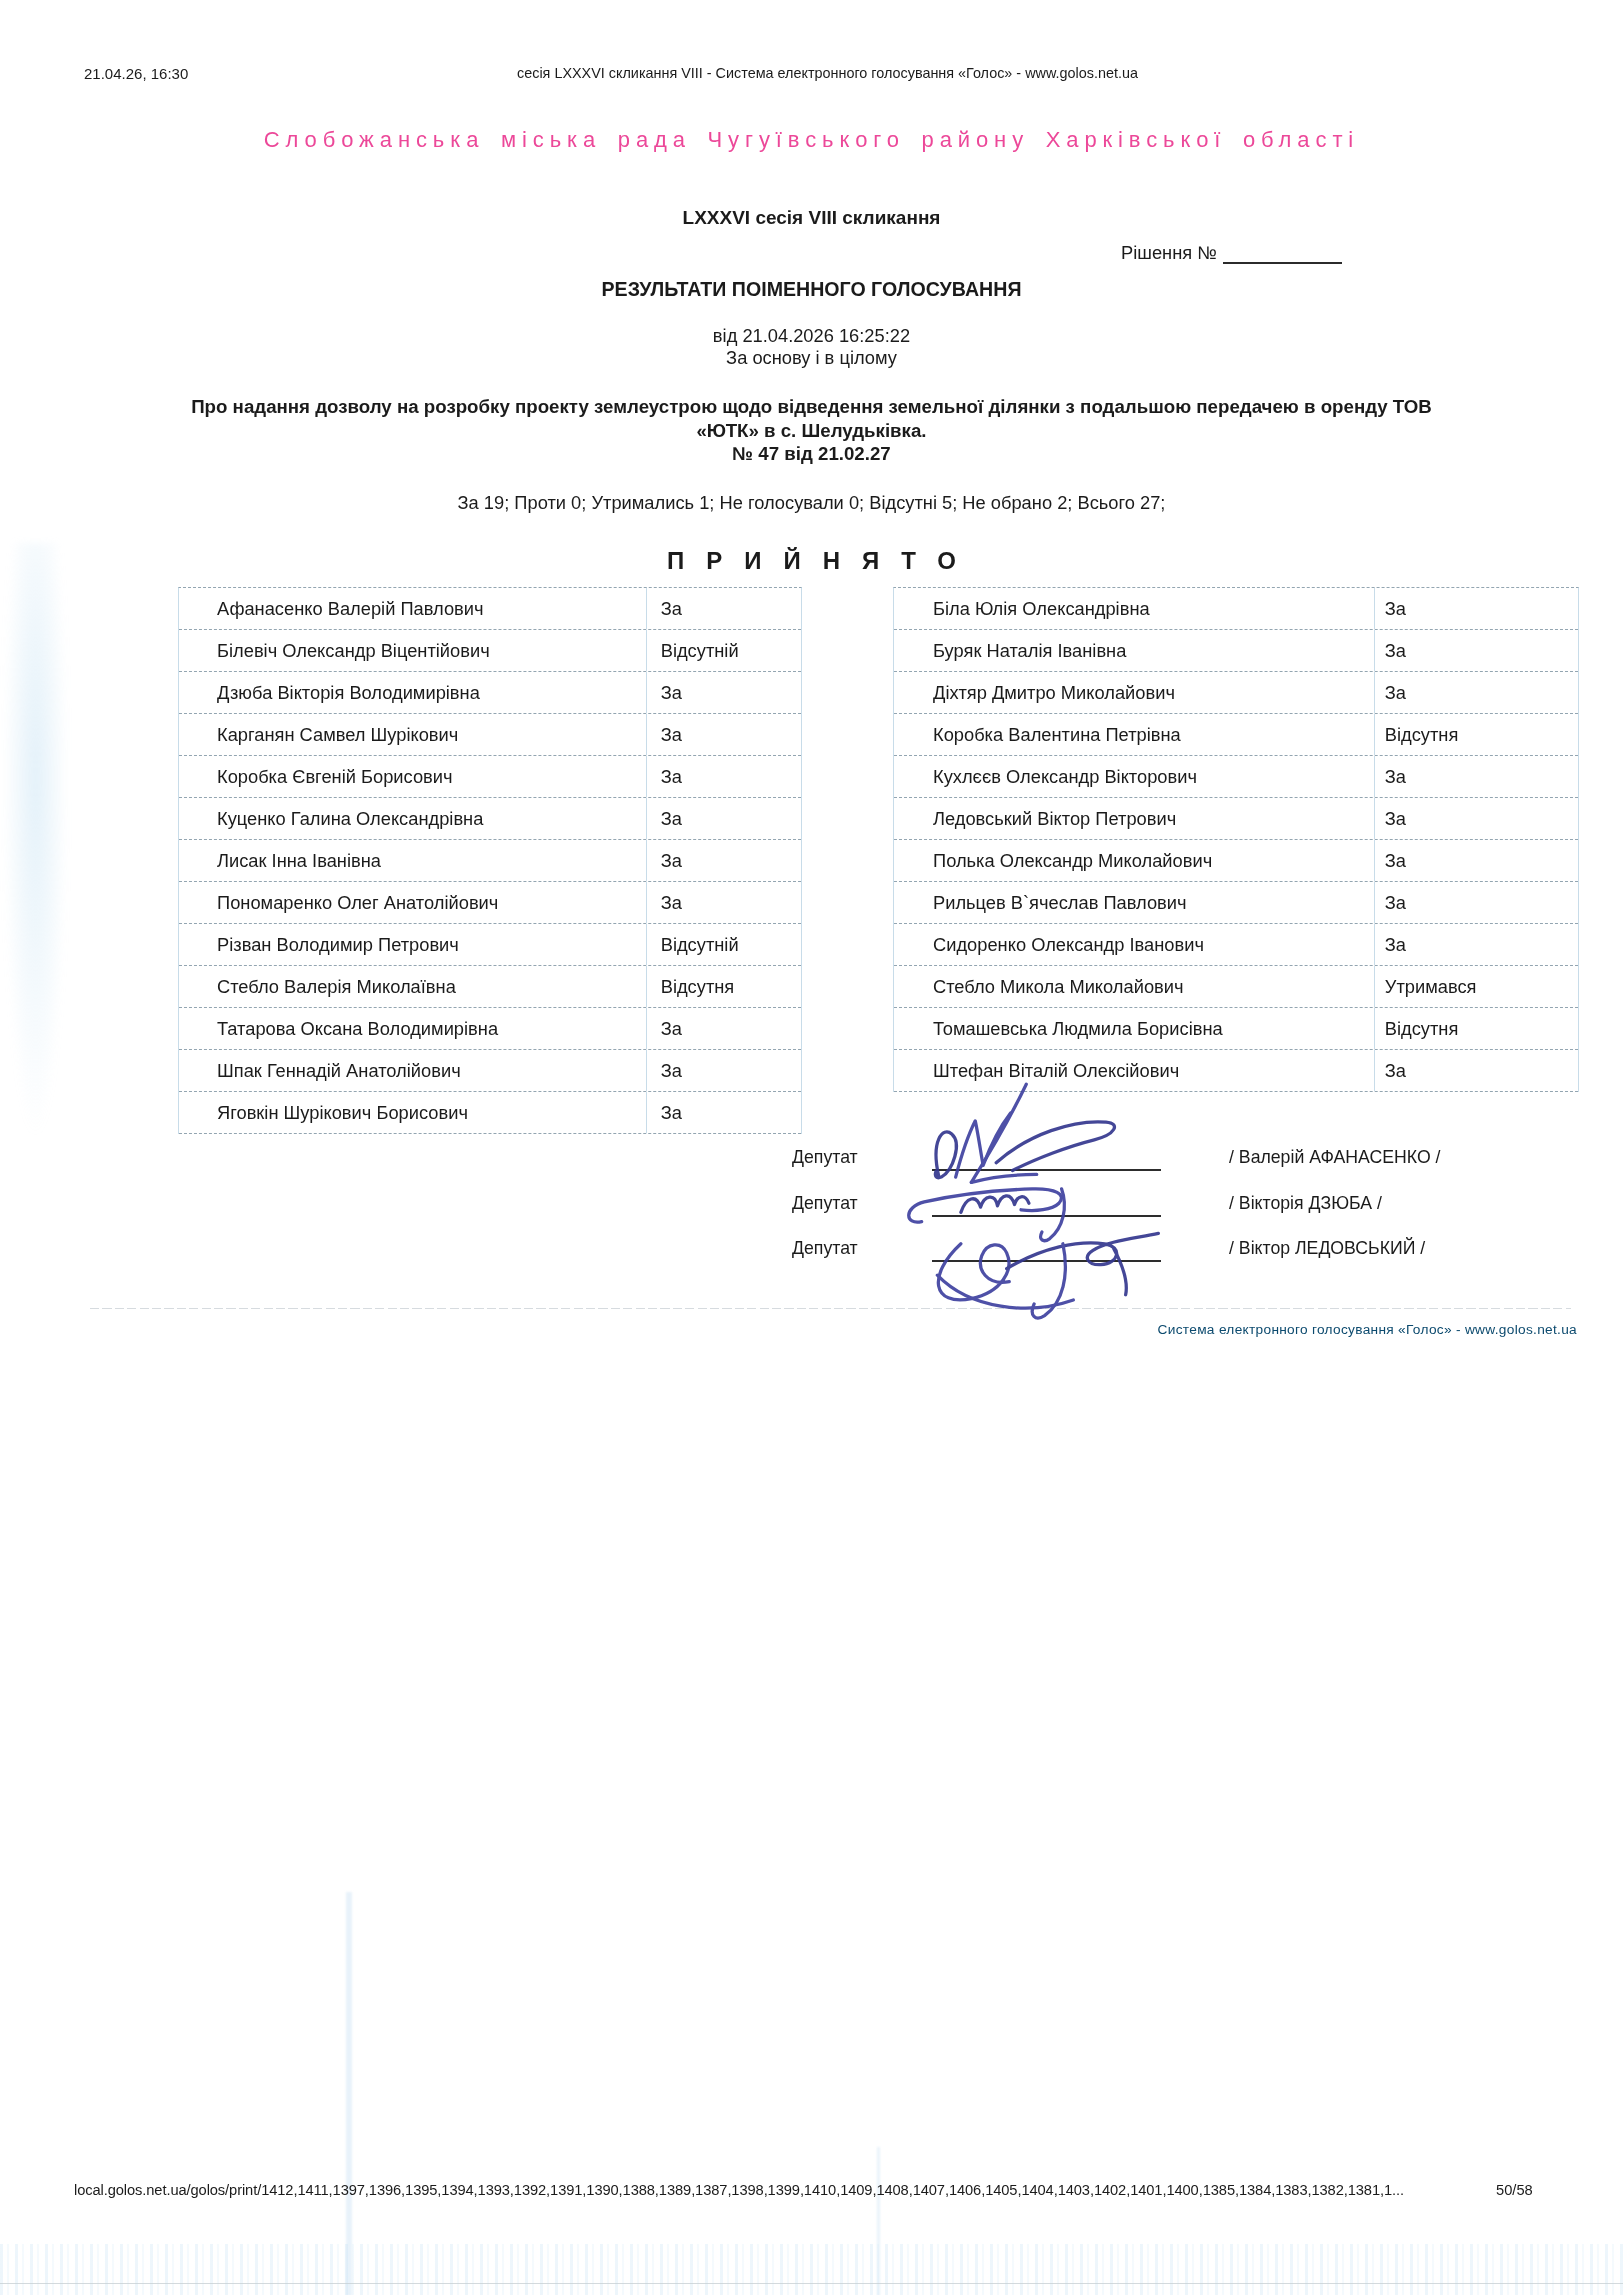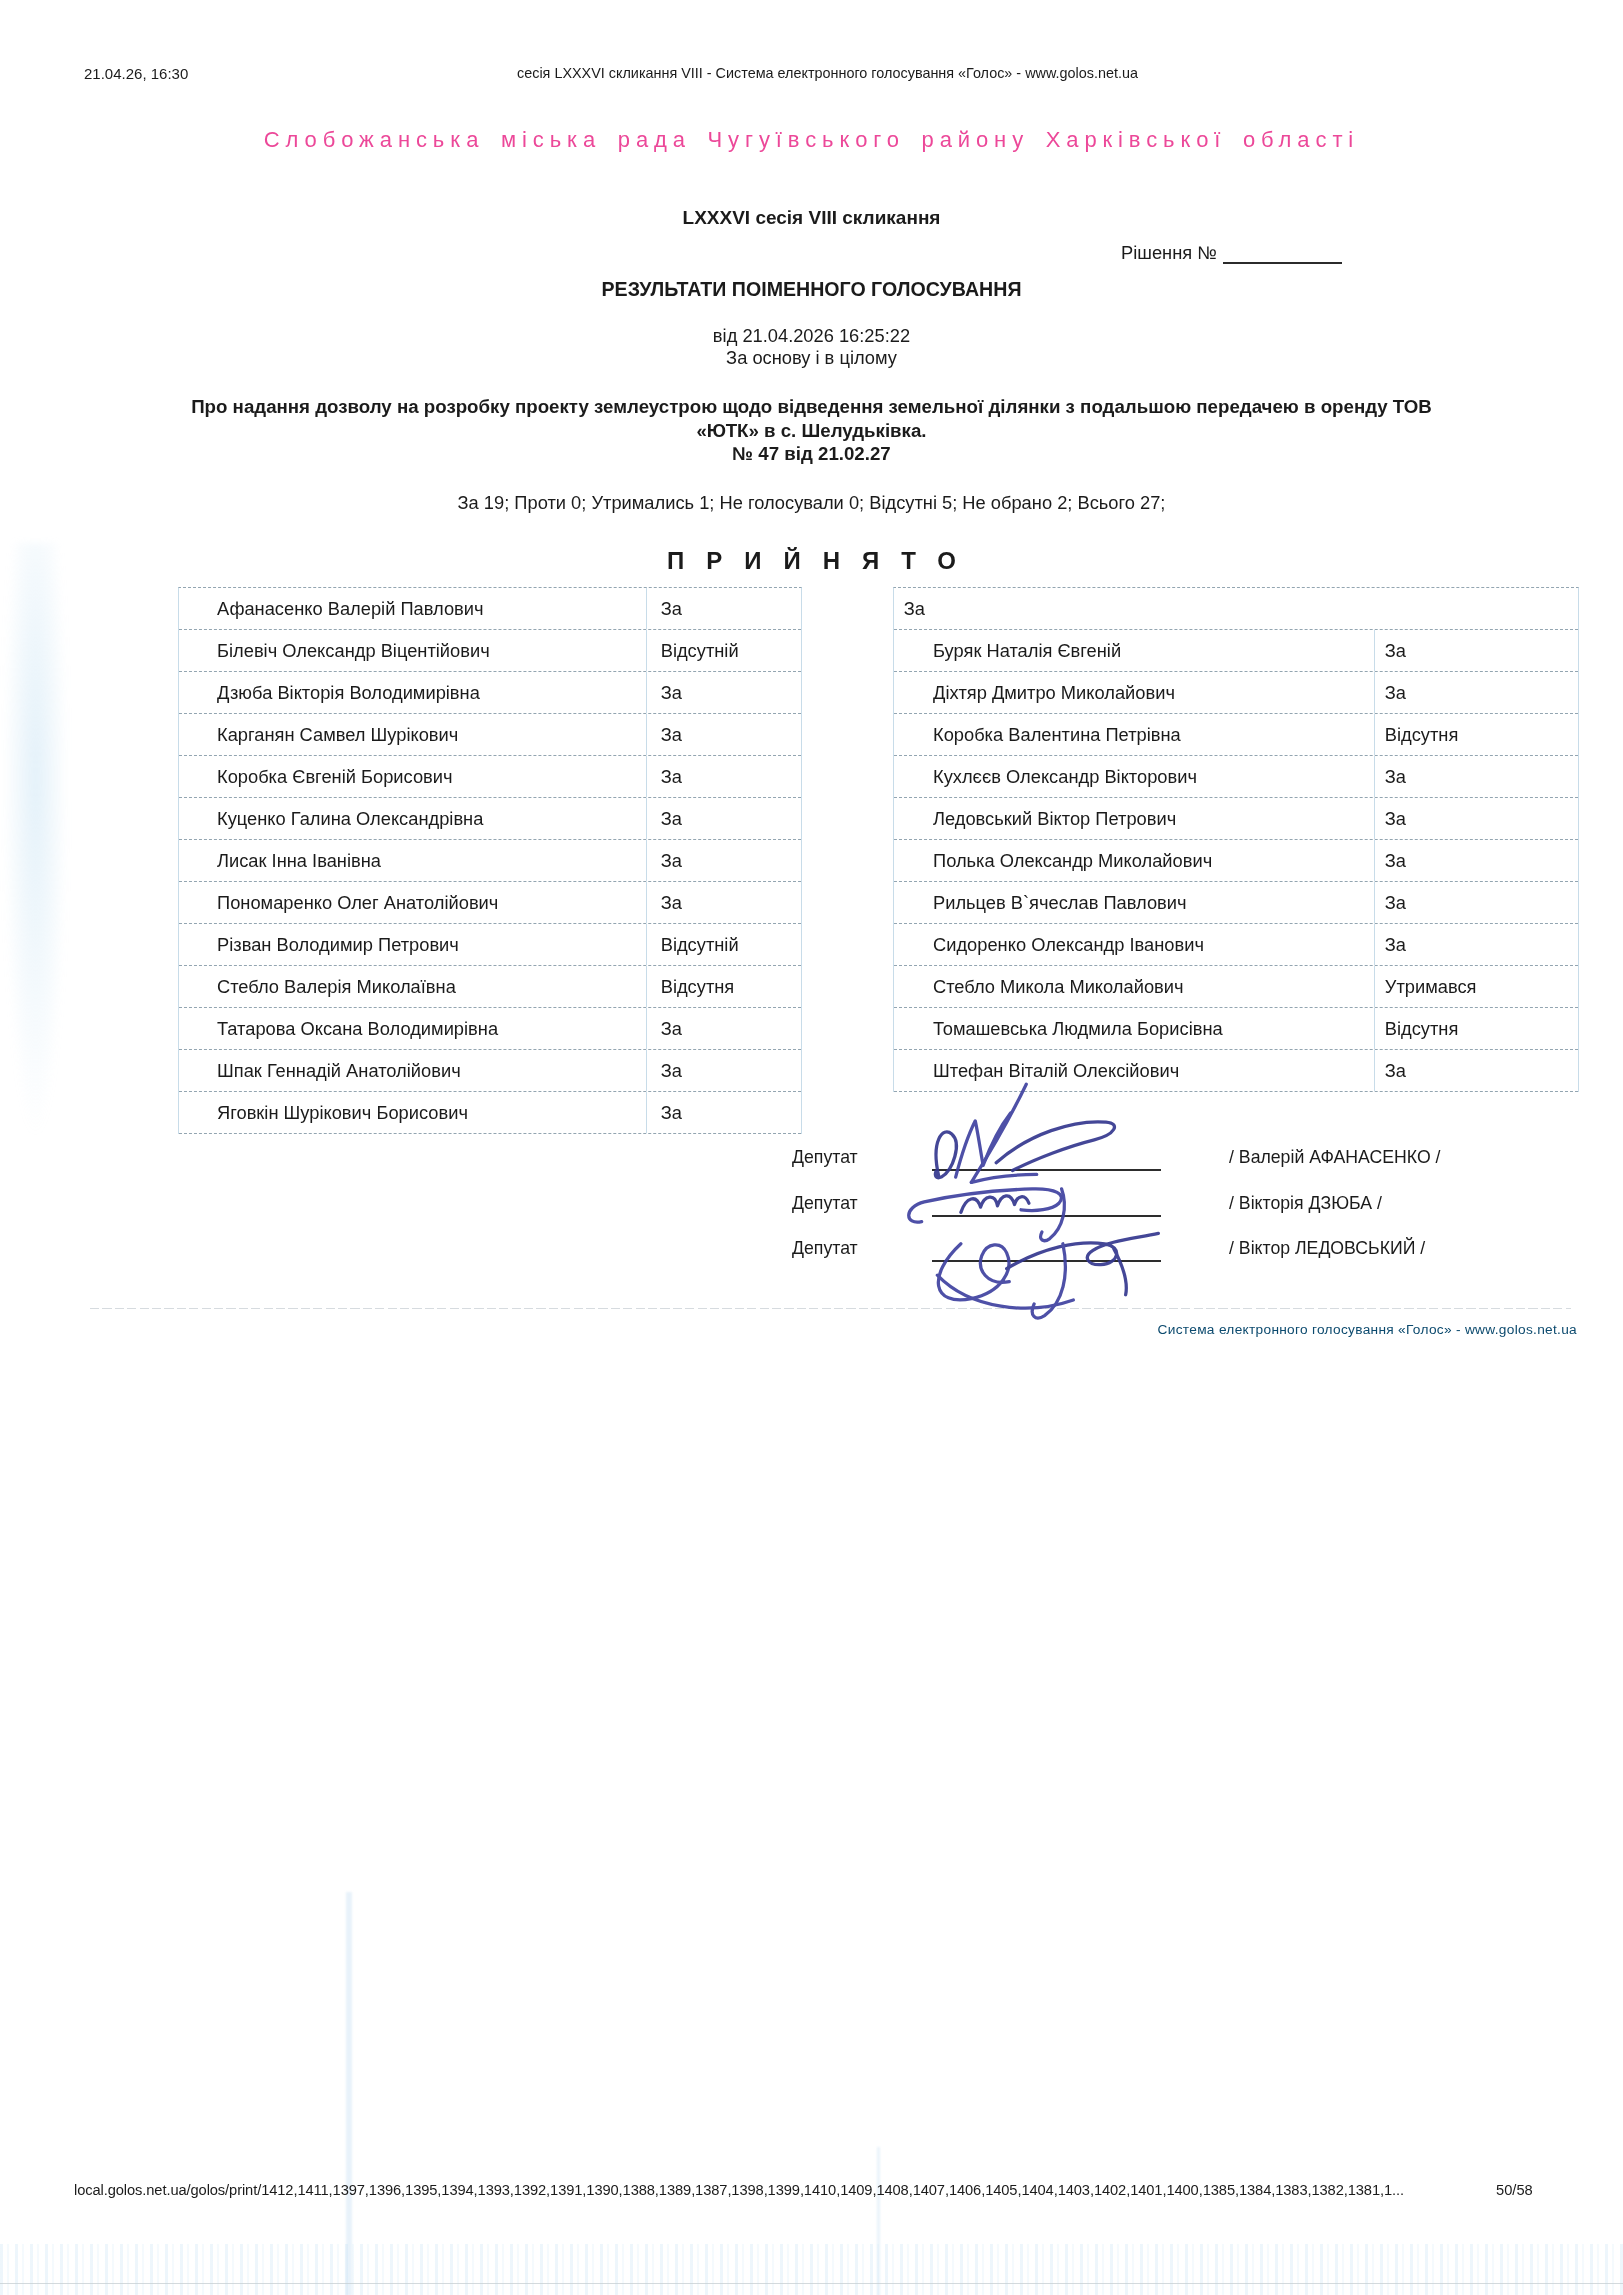--- a/index.html
+++ b/index.html
@@ -160,24 +160,25 @@
         <div class="cell name">Шпак Геннадій Анатолійович</div>
         <div class="cell vote">За</div>
       </div>
       <div class="vrow">
         <div class="cell name">Яговкін Шурікович Борисович</div>
         <div class="cell vote">За</div>
       </div>
     </div>
   <div class="abs vtable" id="table-right">
       <div class="vrow">
-        <div class="cell vote">За</div>
-      </div>
-      <div class="vrow">
-        <div class="cell name">Буряк Наталія Євгеній</div>
+        <div class="cell name">Біла Юлія Олександрівна</div>
+        <div class="cell vote">За</div>
+      </div>
+      <div class="vrow">
+        <div class="cell name">Буряк Наталія Іванівна</div>
         <div class="cell vote">За</div>
       </div>
       <div class="vrow">
         <div class="cell name">Діхтяр Дмитро Миколайович</div>
         <div class="cell vote">За</div>
       </div>
       <div class="vrow">
         <div class="cell name">Коробка Валентина Петрівна</div>
         <div class="cell vote">Відсутня</div>
       </div>

